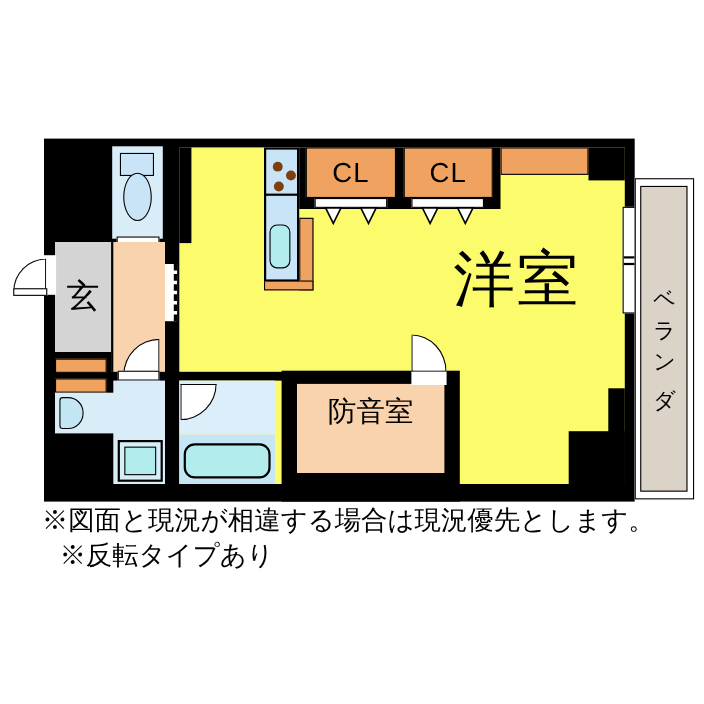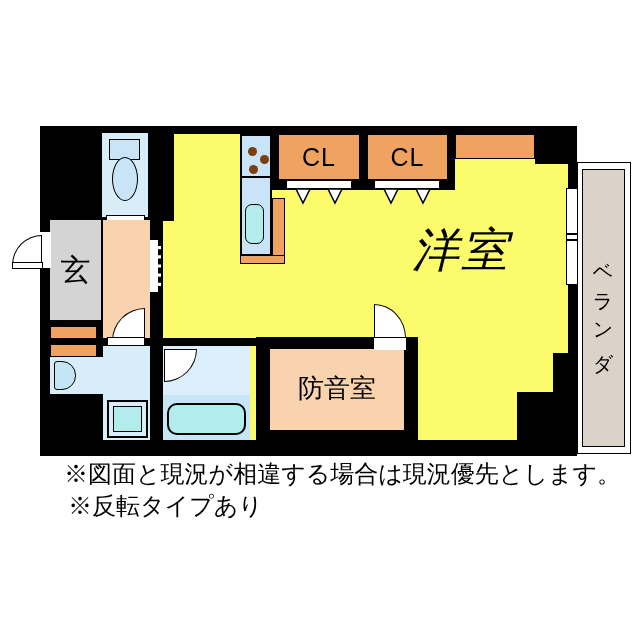--- a/index.html
+++ b/index.html
@@ -95,36 +95,36 @@
     <polygon points="10,1 24,1 17,15" fill="#fff" stroke="#000" stroke-width="1.5"></polygon>
     <polygon points="42,1 56,1 49,15" fill="#fff" stroke="#000" stroke-width="1.5"></polygon>
   </svg>
 
   <div class="abs orange" style="left:455px;top:134px;width:80px;height:25px;"></div>
   <div class="abs black" style="left:535px;top:134px;width:33px;height:30px;"></div>
   <div class="abs black" style="left:553px;top:353px;width:15px;height:87px;"></div>
   <div class="abs black" style="left:517px;top:392px;width:51px;height:48px;"></div>
 
   <div class="abs black" style="left:256px;top:337px;width:162px;height:119px;"></div>
-  <div class="abs peach" style="left:270px;top:349px;width:134px;height:81px;padding:26px 0 0 28px;">
+  <div class="abs peach" style="left:270px;top:349px;width:134px;height:81px;padding:12px 0 0 28px;">
     <div class="lbl" style="font-size:26px;">防音室</div>
   </div>
   <div class="abs" style="left:374px;top:337px;width:32px;height:13px;background:#fff;"></div>
   <div class="abs arc" style="left:374px;top:304px;width:32px;height:34px;border-radius:0 100% 0 0;"></div>
 
   <div class="abs" style="left:566px;top:188px;width:12px;height:97px;background:#fff;border:1.5px solid #000;">
     <span class="tick" style="top:44px;"></span>
     <span class="tick" style="top:50px;"></span>
   </div>
 
   <div class="abs" style="left:577px;top:162px;width:54px;height:292px;background:#fff;border:1.5px solid #000;"></div>
   <div class="abs beige" style="left:582px;top:169px;width:43px;height:278px;border:1px solid #000;display:flex;align-items:center;justify-content:center;">
     <span class="lbl vtext">ベランダ</span>
   </div>
 
   <div class="abs" style="left:412px;top:226px;">
-    <div class="lbl" style="font-size:47px;letter-spacing:2px;font-style:italic;">洋室</div>
+    <div class="lbl" style="font-size:56px;letter-spacing:2px;">洋室</div>
   </div>
 
-  <div class="note" style="left:64px;top:462px;">※図面と現況が相違する場合は現況優先とします。</div>
-  <div class="note" style="left:68px;top:494px;">※反転タイプあり</div>
+  <div class="note" style="left:38px;top:462px;">※図面と現況が相違する場合は現況優先とします。</div>
+  <div class="note" style="left:54px;top:494px;">※反転タイプあり</div>
 
 </div>
 
 </body></html>

